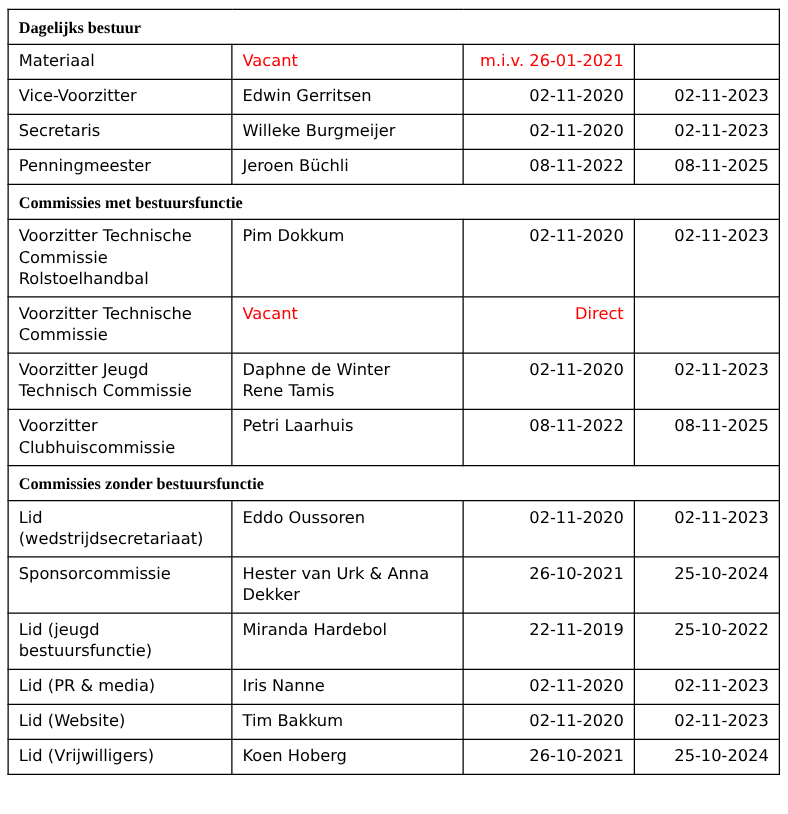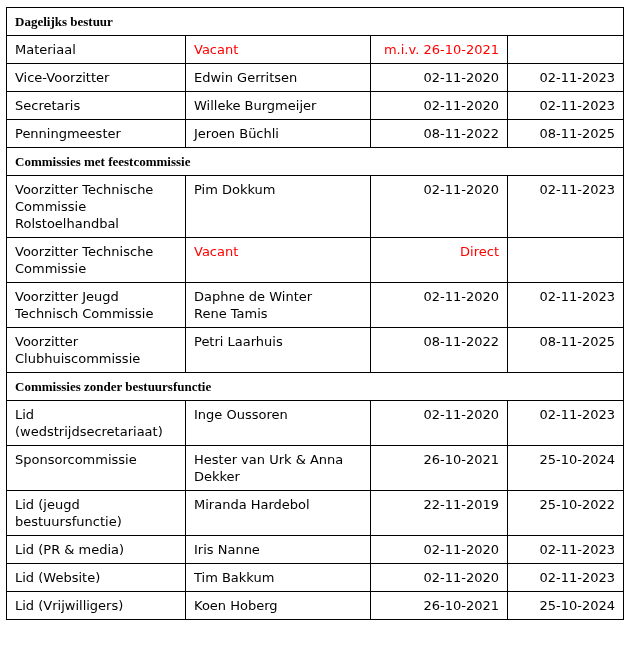--- a/index.html
+++ b/index.html
@@ -51,21 +51,21 @@
       <col class="c4">
   </colgroup>
   <tbody>
 
     <tr>
       <td class="section" colspan="4">Dagelijks bestuur</td>
     </tr>
     <tr>
       <td class="role">Materiaal</td>
       <td class="name vacant">Vacant</td>
-      <td class="date vacant">m.i.v. 26-10-2021</td>
+      <td class="date vacant">m.i.v. 26-01-2021</td>
       <td class="date"></td>
     </tr>
     <tr>
       <td class="role">Vice-Voorzitter</td>
       <td class="name">Edwin Gerritsen</td>
       <td class="date">02-11-2020</td>
       <td class="date">02-11-2023</td>
     </tr>
     <tr>
       <td class="role">Secretaris</td>
@@ -74,21 +74,21 @@
       <td class="date">02-11-2023</td>
     </tr>
     <tr>
       <td class="role">Penningmeester</td>
       <td class="name">Jeroen Büchli</td>
       <td class="date">08-11-2022</td>
       <td class="date">08-11-2025</td>
     </tr>
 
     <tr>
-      <td class="section" colspan="4">Commissies met feestcommissie</td>
+      <td class="section" colspan="4">Commissies met bestuursfunctie</td>
     </tr>
     <tr>
       <td class="role">Voorzitter Technische Commissie Rolstoelhandbal</td>
       <td class="name">Pim Dokkum</td>
       <td class="date">02-11-2020</td>
       <td class="date">02-11-2023</td>
     </tr>
     <tr>
       <td class="role">Voorzitter Technische Commissie</td>
       <td class="name vacant">Vacant</td>
@@ -107,21 +107,21 @@
       <td class="name">Petri Laarhuis</td>
       <td class="date">08-11-2022</td>
       <td class="date">08-11-2025</td>
     </tr>
 
     <tr>
       <td class="section" colspan="4">Commissies zonder bestuursfunctie</td>
     </tr>
     <tr>
       <td class="role">Lid (wedstrijdsecretariaat)</td>
-      <td class="name">Inge Oussoren</td>
+      <td class="name">Eddo Oussoren</td>
       <td class="date">02-11-2020</td>
       <td class="date">02-11-2023</td>
     </tr>
     <tr>
       <td class="role">Sponsorcommissie</td>
       <td class="name">Hester van Urk &amp; Anna Dekker</td>
       <td class="date">26-10-2021</td>
       <td class="date">25-10-2024</td>
     </tr>
     <tr>

